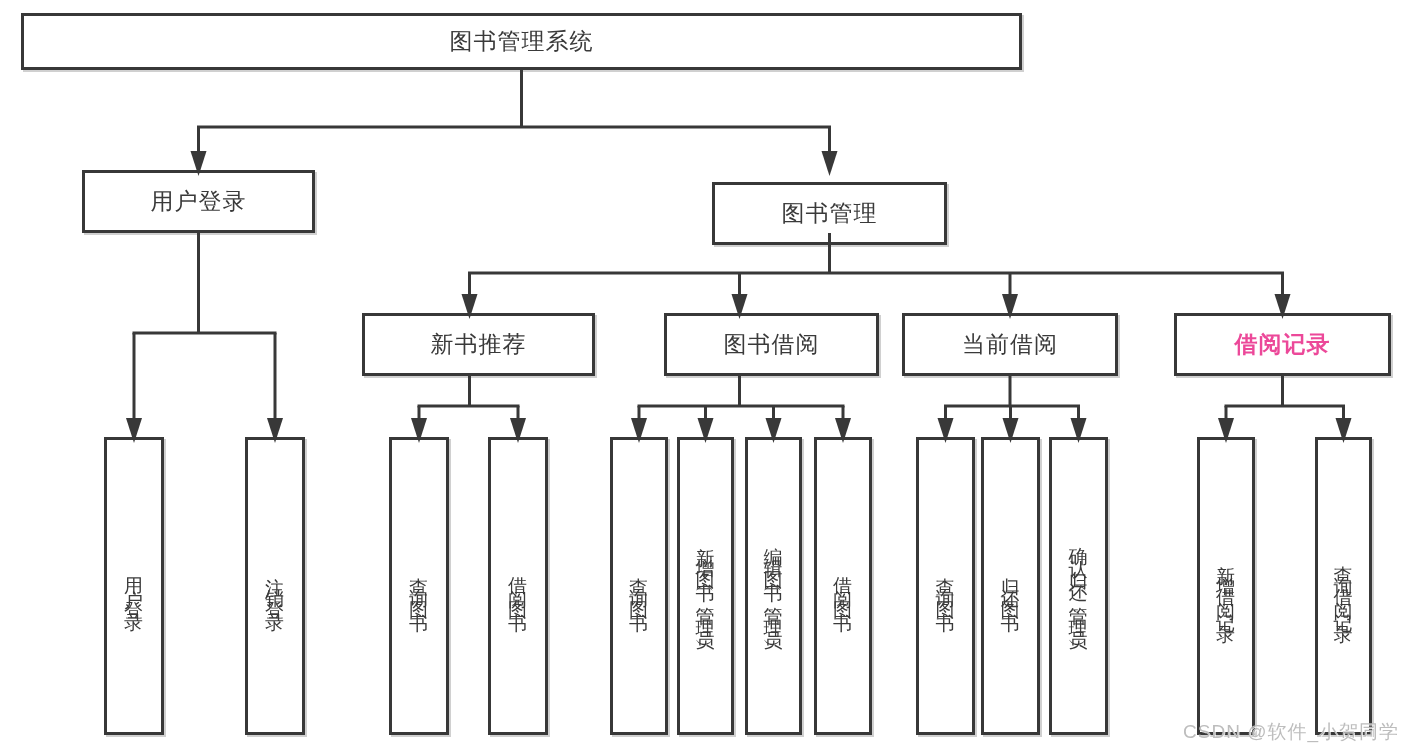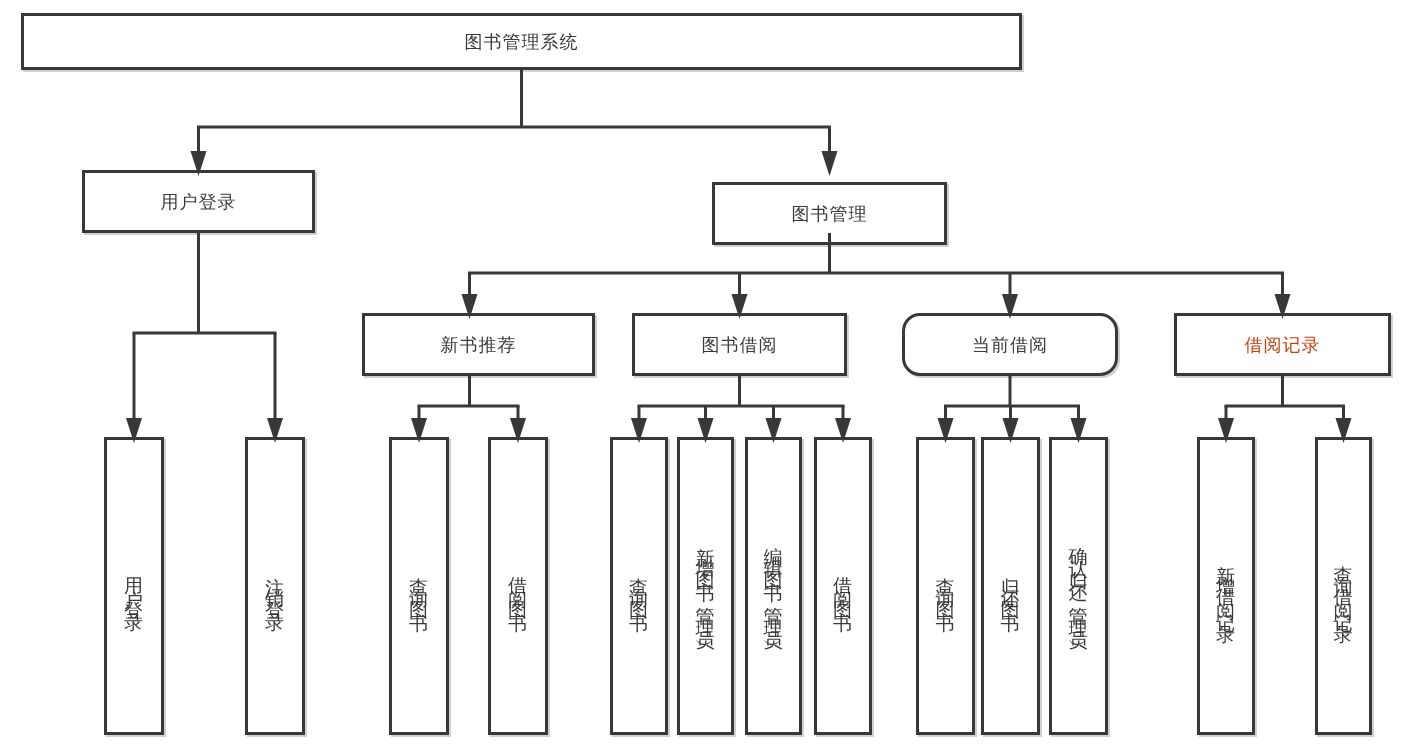--- a/index.html
+++ b/index.html
@@ -27,21 +27,21 @@
     position: absolute;
     box-sizing: border-box;
     background: #ffffff;
     border: 3px solid #383838;
     display: flex;
     align-items: center;
     justify-content: center;
     box-shadow: 2px 2px 0 rgba(120,120,120,0.35);
   }
   .node.h .node-label {
-    font-size: 18px;
+    font-size: 23px;
     letter-spacing: 1px;
     color: #3a3a3a;
     white-space: nowrap;
   }
   .node.v .node-label {
     writing-mode: vertical-rl;
     text-orientation: mixed;
     font-size: 19px;
     line-height: 1;
     letter-spacing: 12px;
@@ -69,28 +69,28 @@
       </div>
       <div class="node h" style="left: 82px; top: 170px; width: 233px; height: 63px; border-color: rgb(56, 56, 56);">
         <span class="node-label" style="color: rgb(58, 58, 58);">用户登录</span>
       </div>
       <div class="node h" style="left: 712px; top: 182px; width: 235px; height: 63px; border-color: rgb(56, 56, 56);">
         <span class="node-label" style="color: rgb(58, 58, 58);">图书管理</span>
       </div>
       <div class="node h" style="left: 362px; top: 313px; width: 233px; height: 63px; border-color: rgb(56, 56, 56);">
         <span class="node-label" style="color: rgb(58, 58, 58);">新书推荐</span>
       </div>
-      <div class="node h" style="left: 632px; top: 313px; width: 215px; height: 63px; border-color: rgb(56, 56, 56);">
+      <div class="node h" style="left: 664px; top: 313px; width: 215px; height: 63px; border-color: rgb(56, 56, 56);">
         <span class="node-label" style="color: rgb(58, 58, 58);">图书借阅</span>
       </div>
-      <div class="node h" style="left: 902px; top: 313px; width: 216px; height: 63px; border-color: rgb(56, 56, 56); border-radius: 18px;">
+      <div class="node h" style="left: 902px; top: 313px; width: 216px; height: 63px; border-color: rgb(56, 56, 56);">
         <span class="node-label" style="color: rgb(58, 58, 58);">当前借阅</span>
       </div>
       <div class="node h" style="left: 1174px; top: 313px; width: 217px; height: 63px; border-color: rgb(56, 56, 56);">
-        <span class="node-label" style="color: #c2410c;">借阅记录</span>
+        <span class="node-label" style="color: #ec4899; font-weight: bold;">借阅记录</span>
       </div>
       <div class="node v" style="left: 104px; top: 437px; width: 60px; height: 298px; border-color: rgb(56, 56, 56);">
         <span class="node-label" style="color: rgb(58, 58, 58);">用户登录</span>
       </div>
       <div class="node v" style="left: 245px; top: 437px; width: 60px; height: 298px; border-color: rgb(56, 56, 56);">
         <span class="node-label" style="color: rgb(58, 58, 58);">注销登录</span>
       </div>
       <div class="node v" style="left: 389px; top: 437px; width: 60px; height: 298px; border-color: rgb(56, 56, 56);">
         <span class="node-label" style="color: rgb(58, 58, 58);">查询图书</span>
       </div>
@@ -172,13 +172,14 @@
       <polygon points="1010.5,443 1002.5,418 1018.5,418" fill="#383838"></polygon>
       <line x1="1078.5" y1="406" x2="1078.5" y2="425" stroke="#383838" stroke-width="3"></line>
       <polygon points="1078.5,443 1070.5,418 1086.5,418" fill="#383838"></polygon>
       <line x1="1282.5" y1="376" x2="1282.5" y2="406" stroke="#383838" stroke-width="3"></line>
       <line x1="1224.5" y1="406" x2="1345" y2="406" stroke="#383838" stroke-width="3"></line>
       <line x1="1226" y1="406" x2="1226" y2="425" stroke="#383838" stroke-width="3"></line>
       <polygon points="1226,443 1218,418 1234,418" fill="#383838"></polygon>
       <line x1="1343.5" y1="406" x2="1343.5" y2="425" stroke="#383838" stroke-width="3"></line>
       <polygon points="1343.5,443 1335.5,418 1351.5,418" fill="#383838"></polygon>
     </svg>
+  <div class="watermark" style="color: rgb(189, 189, 189);">CSDN @软件_小贺同学</div>
 </div>
 
 </body></html>

